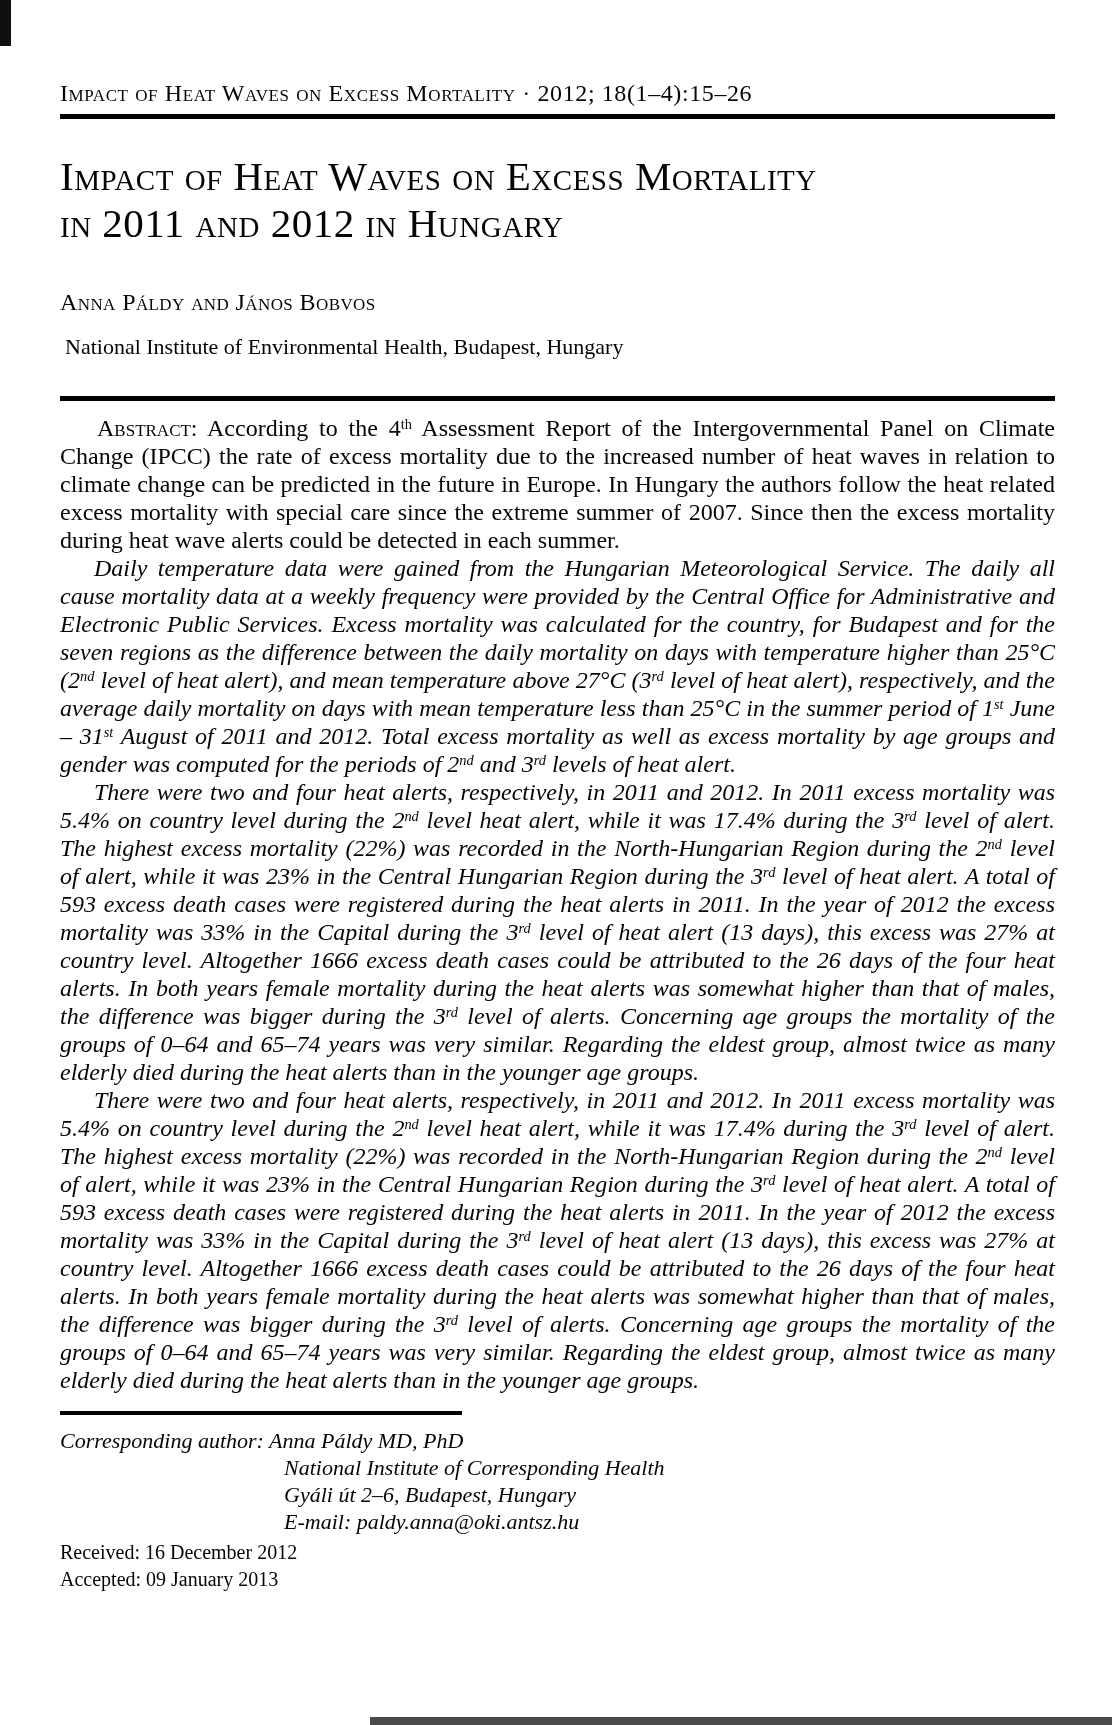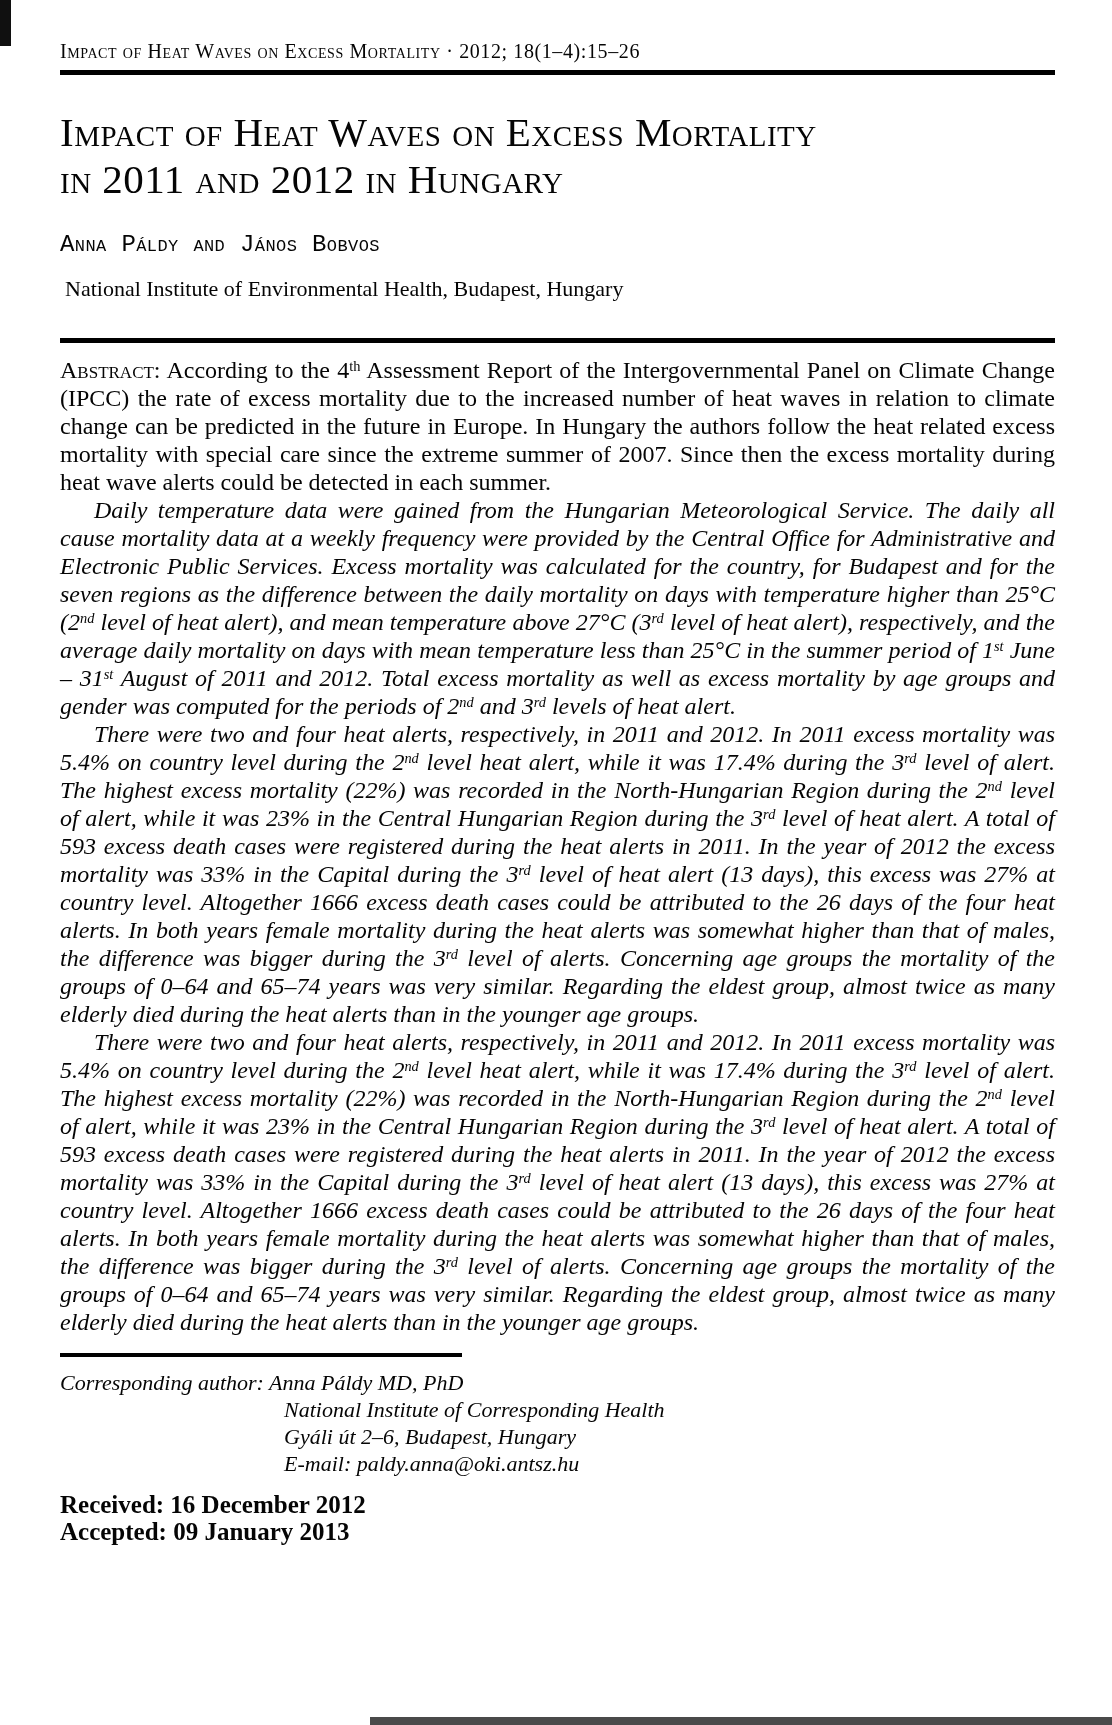--- a/index.html
+++ b/index.html
@@ -21,83 +21,81 @@
     width: 11px; height: 46px;
     background: #101010;
   }
   .artifact-bottom {
     position: absolute;
     left: 370px; right: 0; bottom: 0;
     height: 8px;
     background: #4a4a4a;
   }
   .running-head {
-    padding-top: 40px;
-    font-size: 20px;
+    padding-top: 80px;
+    font-size: 24px;
     font-variant: small-caps;
     letter-spacing: 0.6px;
     white-space: nowrap;
   }
   .rule {
     height: 5px;
     background: #000;
     margin-top: 7px;
   }
   .rule.second { margin-top: 36px; }
   .title {
     margin-top: 34px;
     font-size: 41px;
     line-height: 47px;
     font-weight: normal;
     font-variant: small-caps;
     letter-spacing: 0.5px;
   }
   .authors {
-    margin-top: 28px;
+    margin-top: 42px;
     font-size: 24px;
     font-variant: small-caps;
     letter-spacing: 0.4px;
-    font-family: Liberation Mono, monospace;
   }
   .affiliation {
     margin-top: 18px;
     font-size: 22px;
     padding-left: 5px;
   }
   .abstract {
     margin-top: 13px;
     font-size: 24px;
     line-height: 28px;
     text-align: justify;
   }
   .abstract p.indent { text-indent: 34px; font-style: italic; }
-  .sc { font-variant: small-caps; }
+  .sc { font-variant: small-caps; margin-left: 37px; }
   sup {
     font-size: 0.6em;
     line-height: 0;
     vertical-align: 7px;
   }
   .fn-sep {
     margin-top: 17px;
     width: 402px;
     height: 4px;
     background: #000;
   }
   .footnote {
     margin-top: 12px;
     font-style: italic;
     font-size: 22px;
     line-height: 27px;
   }
   .fn-indent { padding-left: 224px; }
   .received-block {
-    margin-top: 14px;
-    font-size: 25px;
+    margin-top: 4px;
+    font-size: 20px;
     line-height: 27px;
-    font-weight: bold;
   }
 </style>
 </head>
 <body>
 
 <div class="page">
 
   <div class="artifact-corner"></div>
 
   <div class="running-head">Impact of Heat Waves on Excess Mortality · 2012; 18(1–4):15–26</div>

